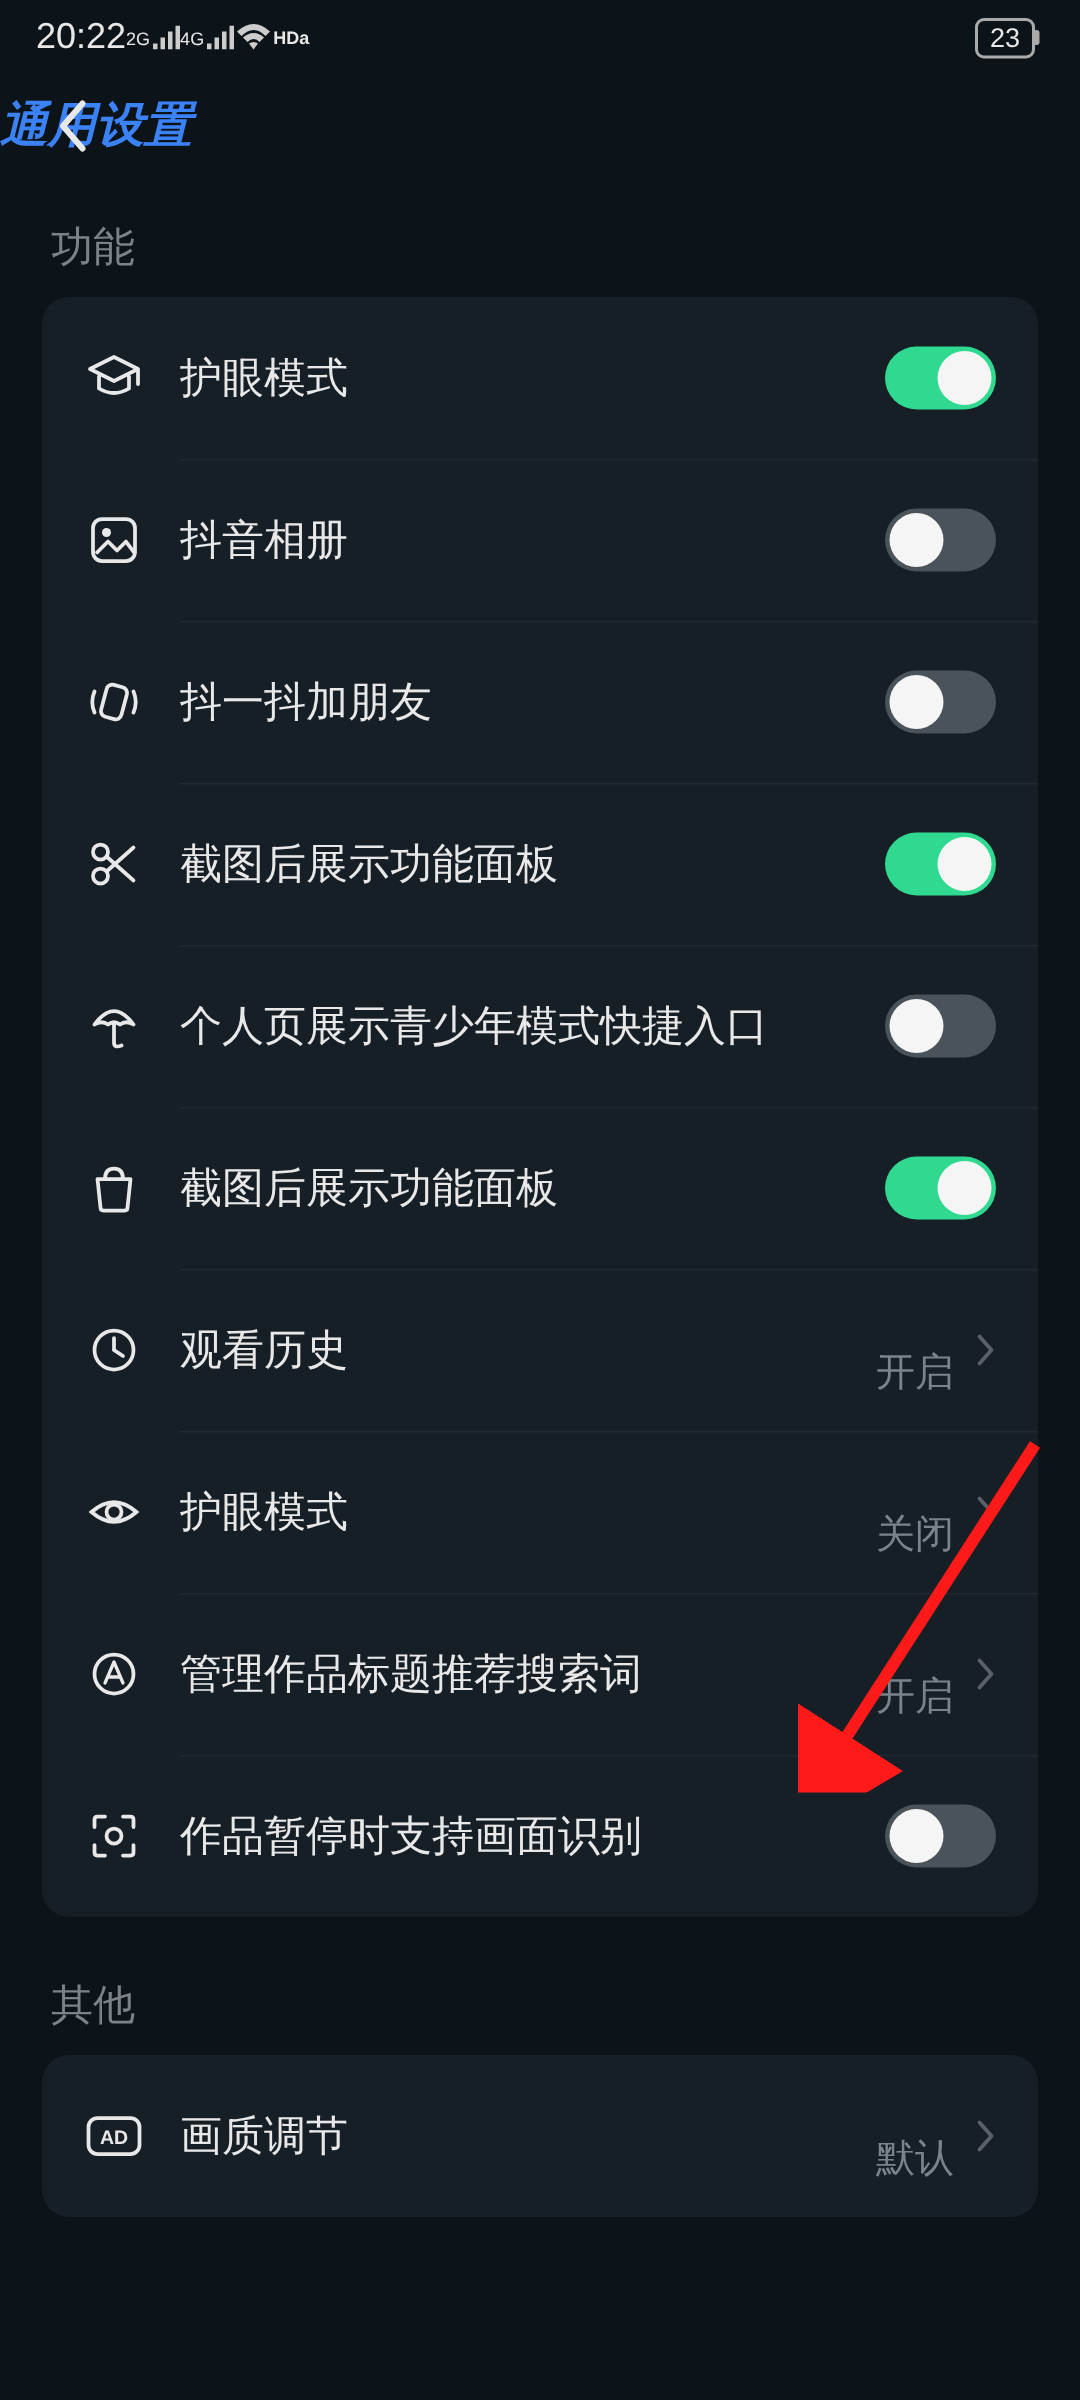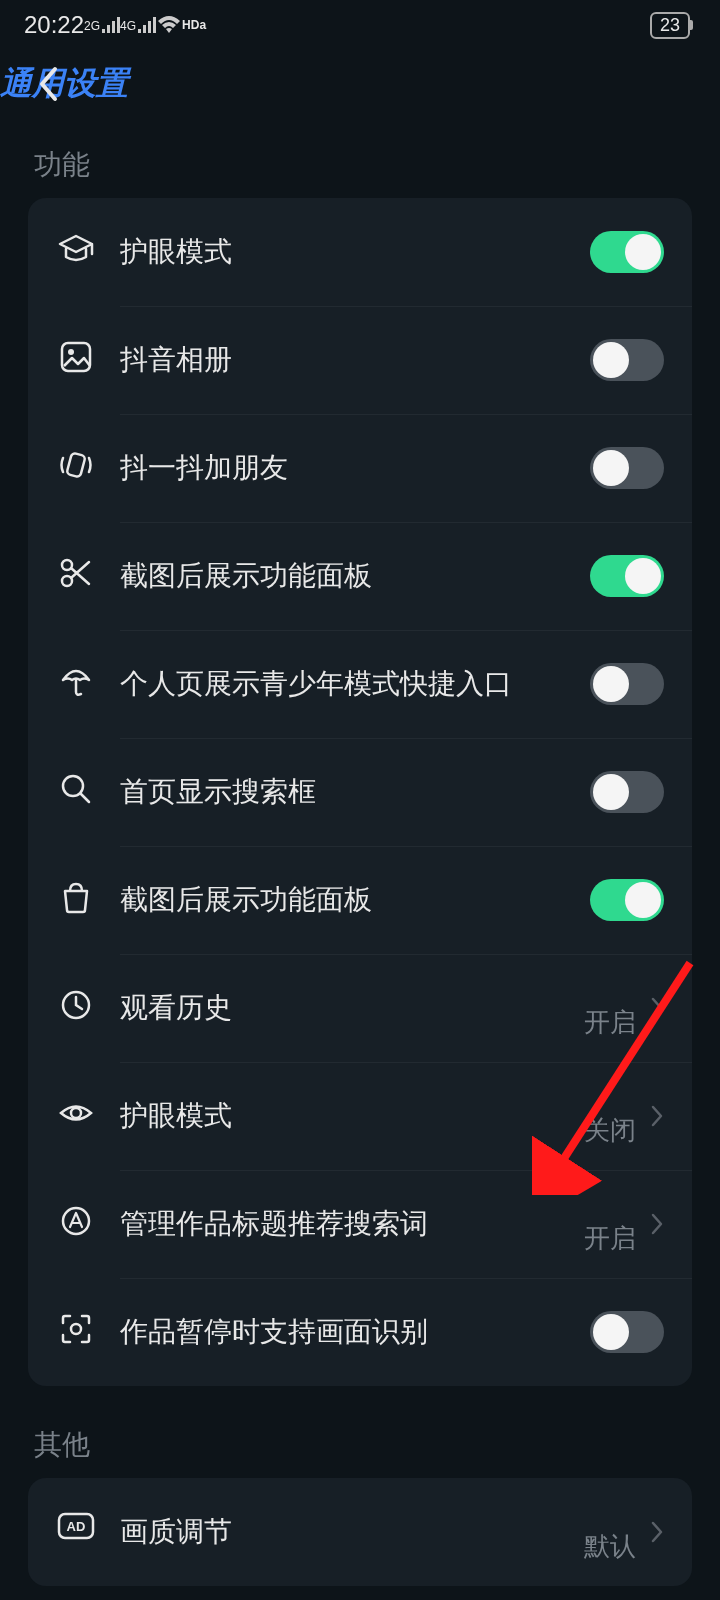--- a/index.html
+++ b/index.html
@@ -86,21 +86,21 @@
   right: 0;
   top: 0;
   height: 1px;
   background: #222a31;
 }
 .row-icon {
   width: 40px;
   height: 40px;
   margin-right: 24px;
   display: flex;
-  align-items: flex-start;
+  align-items: center;
   justify-content: center;
   color: #3b82f6;
 }
 .row-label {
   flex: 1;
   font-size: 28px;
   color: #e8e8e8;
 }
 .row-value {
   font-size: 26px;
@@ -247,32 +247,20 @@
       <svg width="34" height="34" viewBox="0 0 34 34">
           <path d="M4 16 Q17 -2 30 16 Q25 13 21 16 Q17 13 13 16 Q9 13 4 16 M17 16 L17 28 Q17 32 22 30" stroke="#e8e8e8" stroke-width="2.5" fill="none" stroke-linecap="round" stroke-linejoin="round"></path>
         </svg>
     </span>
     <span class="row-label">个人页展示青少年模式快捷入口</span>
     <div class="toggle off">
         <div class="toggle-knob"></div>
       </div>
   </div>
 
-  <div class="row">
-    <span class="row-icon">
-      <svg width="34" height="34" viewBox="0 0 34 34">
-          <circle cx="14" cy="14" r="10" stroke="#e8e8e8" stroke-width="2.5" fill="none"></circle>
-          <path d="M22 22 L30 30" stroke="#e8e8e8" stroke-width="2.5" stroke-linecap="round"></path>
-        </svg>
-    </span>
-    <span class="row-label">首页显示搜索框</span>
-    <div class="toggle off">
-        <div class="toggle-knob"></div>
-      </div>
-  </div>
 
   <div class="row">
     <span class="row-icon">
       <svg width="34" height="34" viewBox="0 0 34 34">
           <path d="M6 11 L28 11 L26 30 Q26 32 24 32 L10 32 Q8 32 8 30 Z M11 11 Q11 4 17 4 Q23 4 23 11" stroke="#e8e8e8" stroke-width="2.5" fill="none" stroke-linejoin="round"></path>
         </svg>
     </span>
     <span class="row-label">截图后展示功能面板</span>
     <div class="toggle on">
         <div class="toggle-knob"></div>

